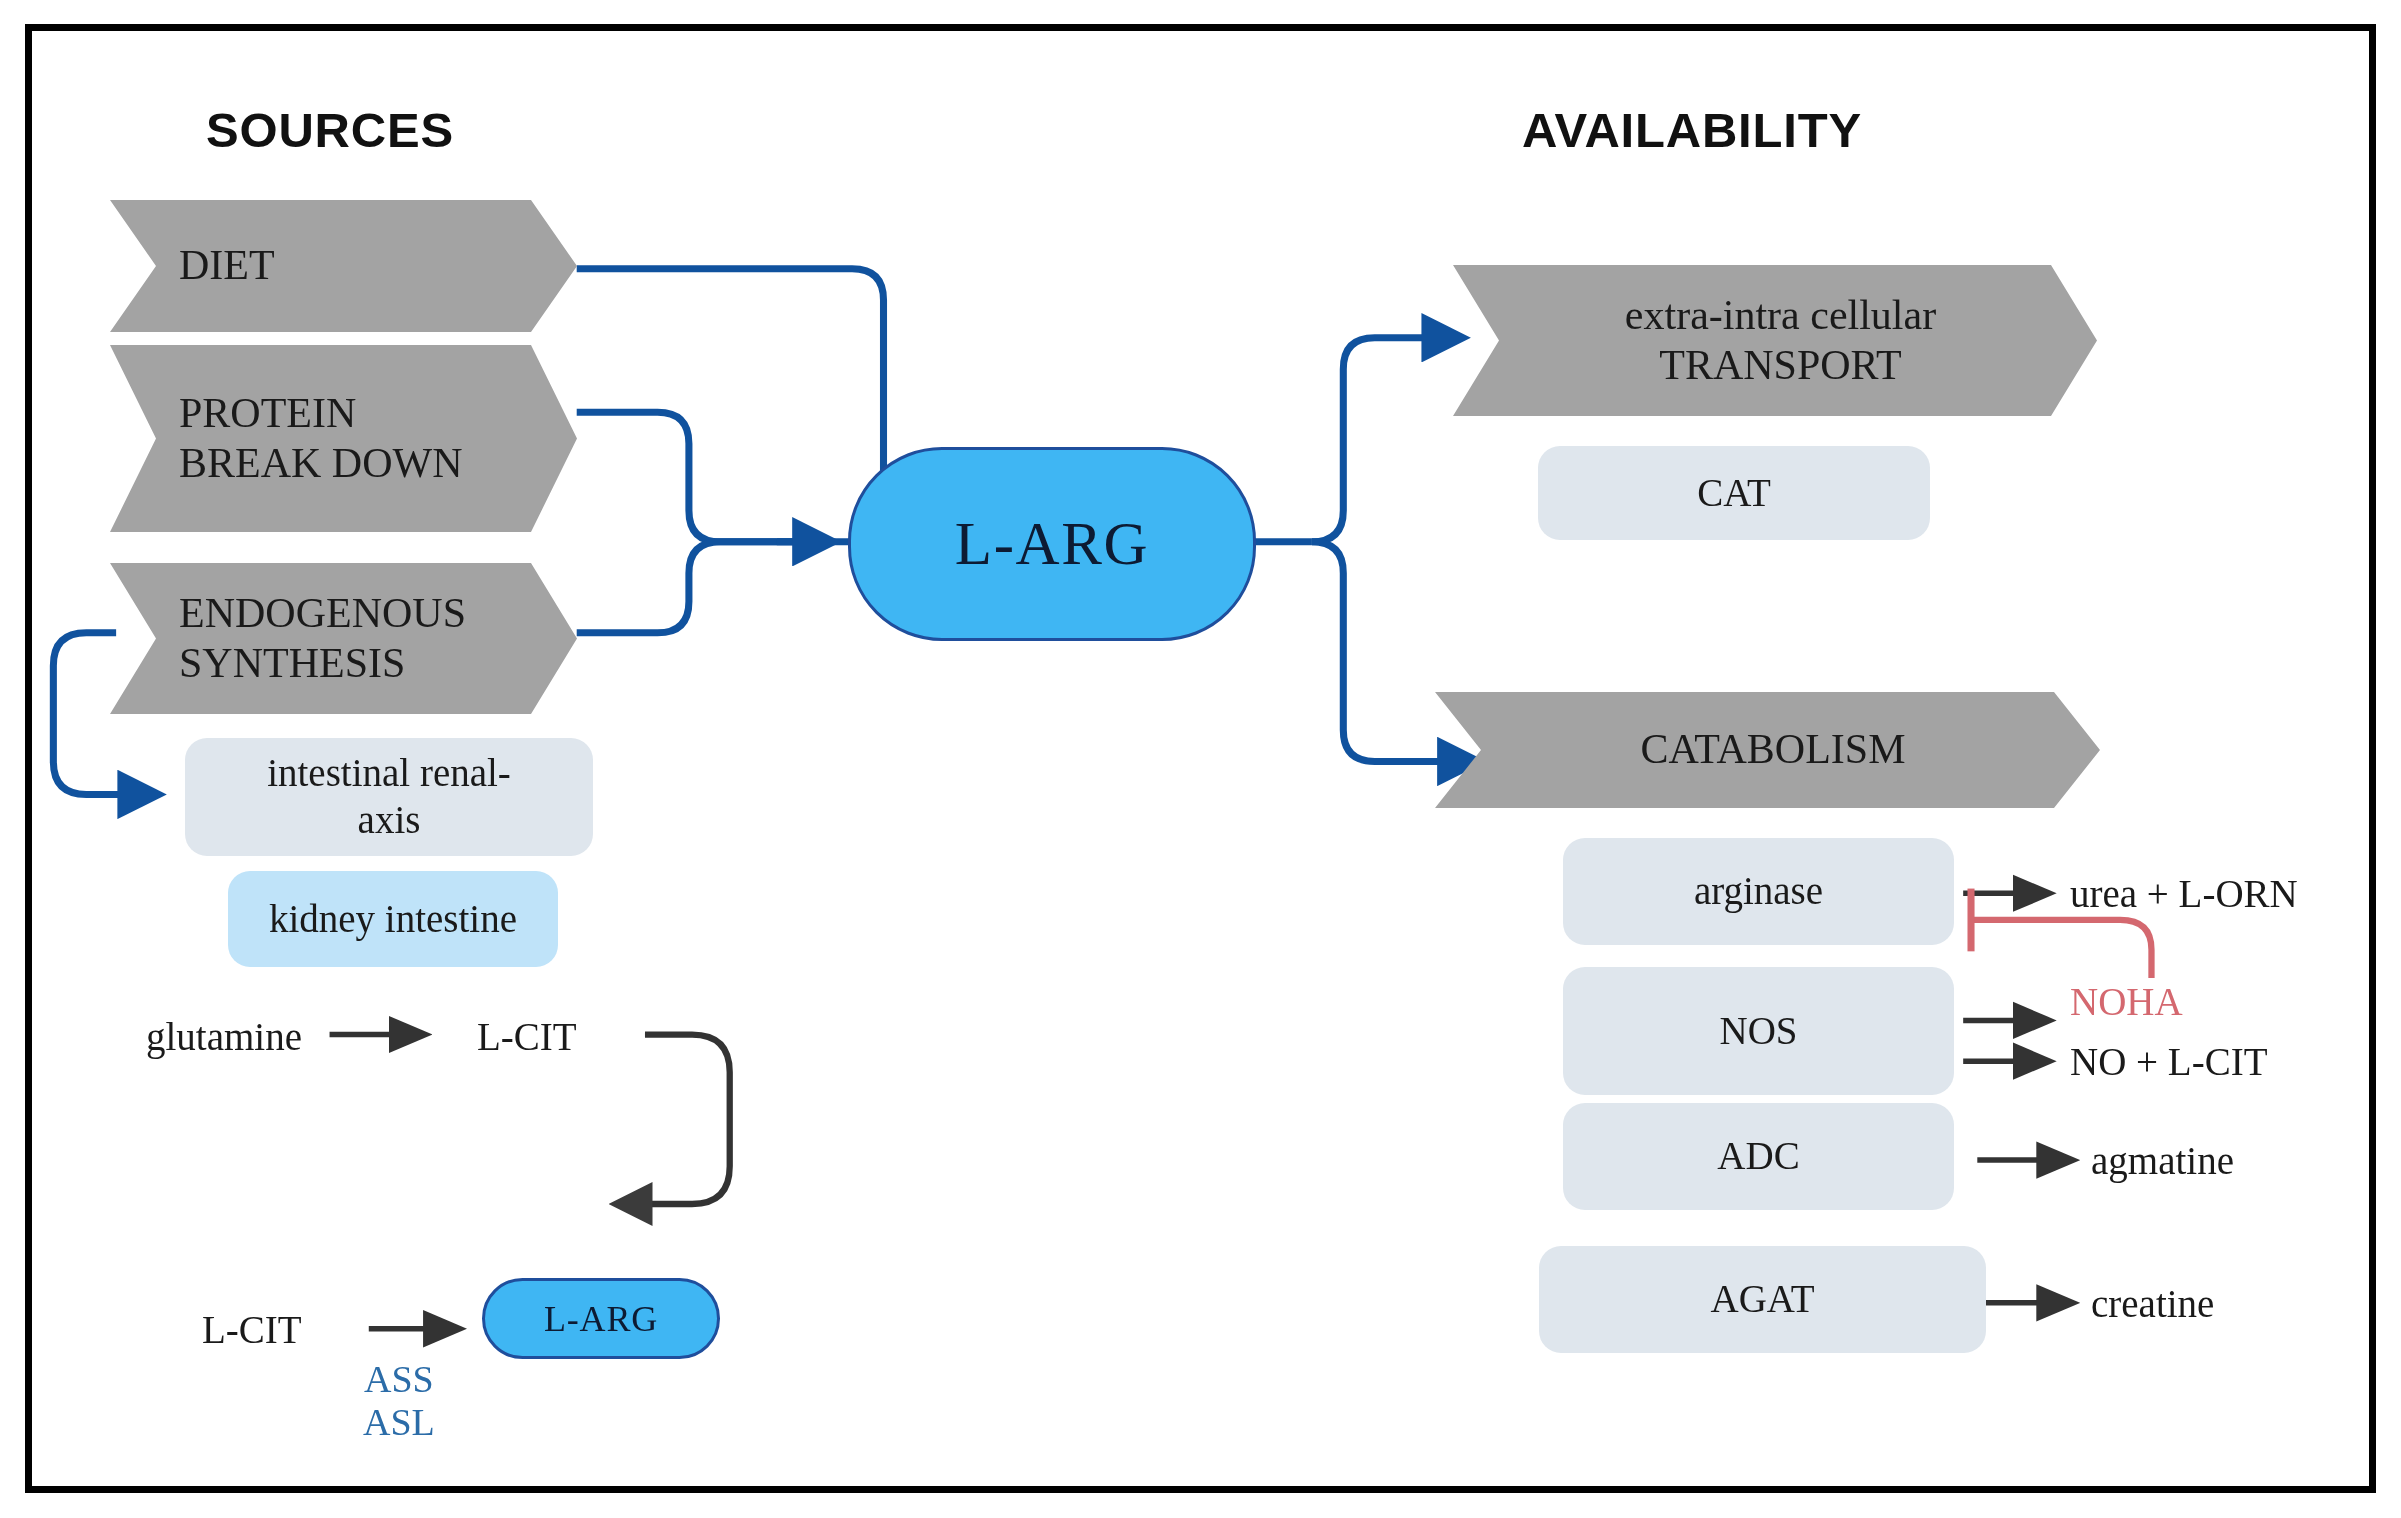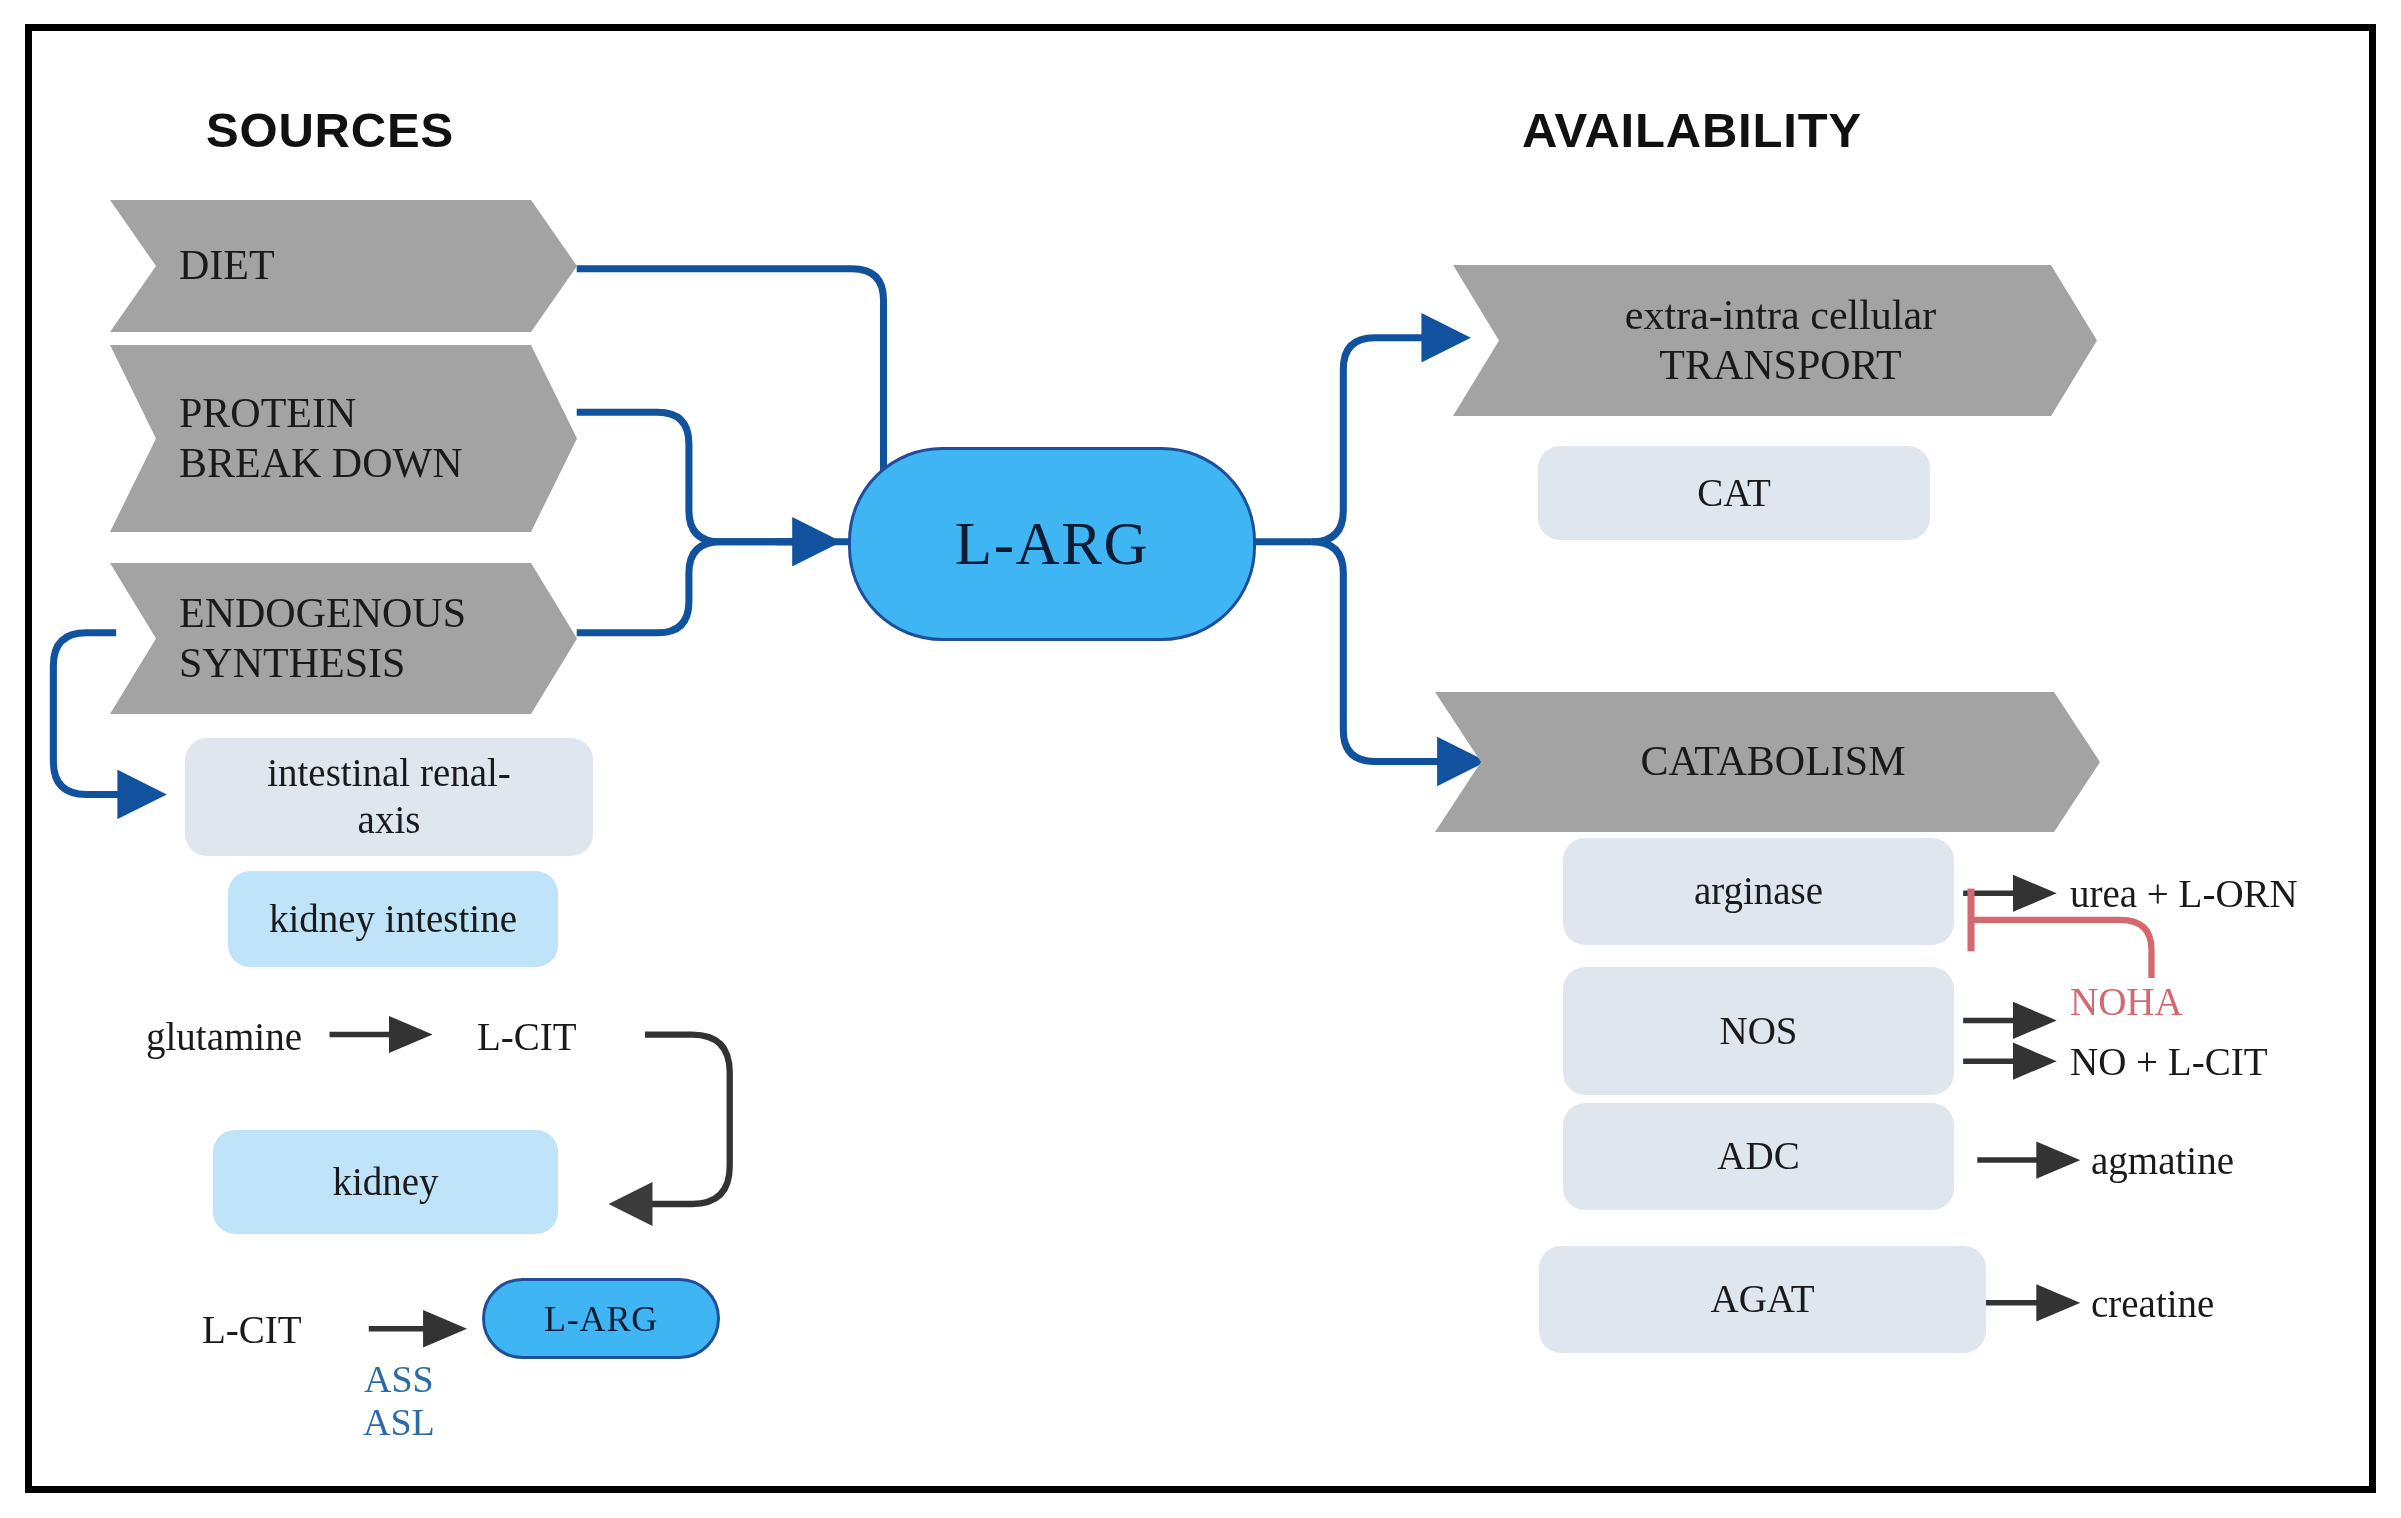--- a/index.html
+++ b/index.html
@@ -109,40 +109,39 @@
   <div class="chev left" style="left:110px;top:563px;width:467px;height:151px;">
     <div class="txt">ENDOGENOUS
 SYNTHESIS</div>
   </div>
 
   <div class="rbox steel" style="left:185px;top:738px;width:408px;height:118px;">intestinal renal-
 axis</div>
 
   <div class="rbox sky" style="left:228px;top:871px;width:330px;height:96px;">kidney intestine</div>
 
-  <div class="rbox sky" style="left:213px;top:1130px;width:345px;height:104px;">kidney</div>
 
   <div class="plain" style="left:146px;top:1014px;">glutamine</div>
   <div class="plain" style="left:477px;top:1014px;">L-CIT</div>
   <div class="plain" style="left:202px;top:1307px;">L-CIT</div>
   <div class="plain assasl" style="left:363px;top:1358px;">ASS
 ASL</div>
 
   <div id="larg2" style="left:482px;top:1278px;width:232px;height:75px;">L-ARG</div>
 
   <div id="larg" style="left:848px;top:447px;width:402px;height:188px;">L-ARG</div>
 
   <div class="chev center" style="left:1453px;top:265px;width:644px;height:151px;">
     <div class="txt">extra-intra cellular
 TRANSPORT</div>
   </div>
 
   <div class="rbox steel" style="left:1538px;top:446px;width:392px;height:94px;">CAT</div>
 
-  <div class="chev center" style="left:1435px;top:692px;width:665px;height:140px;">
+  <div class="chev center" style="left:1435px;top:692px;width:665px;height:116px;">
     <div class="txt">CATABOLISM</div>
   </div>
 
   <div class="rbox steel" style="left:1563px;top:838px;width:391px;height:107px;">arginase</div>
 
   <div class="rbox steel" style="left:1563px;top:967px;width:391px;height:128px;">NOS</div>
 
   <div class="rbox steel" style="left:1563px;top:1103px;width:391px;height:107px;">ADC</div>
 
   <div class="rbox steel" style="left:1539px;top:1246px;width:447px;height:107px;">AGAT</div>

